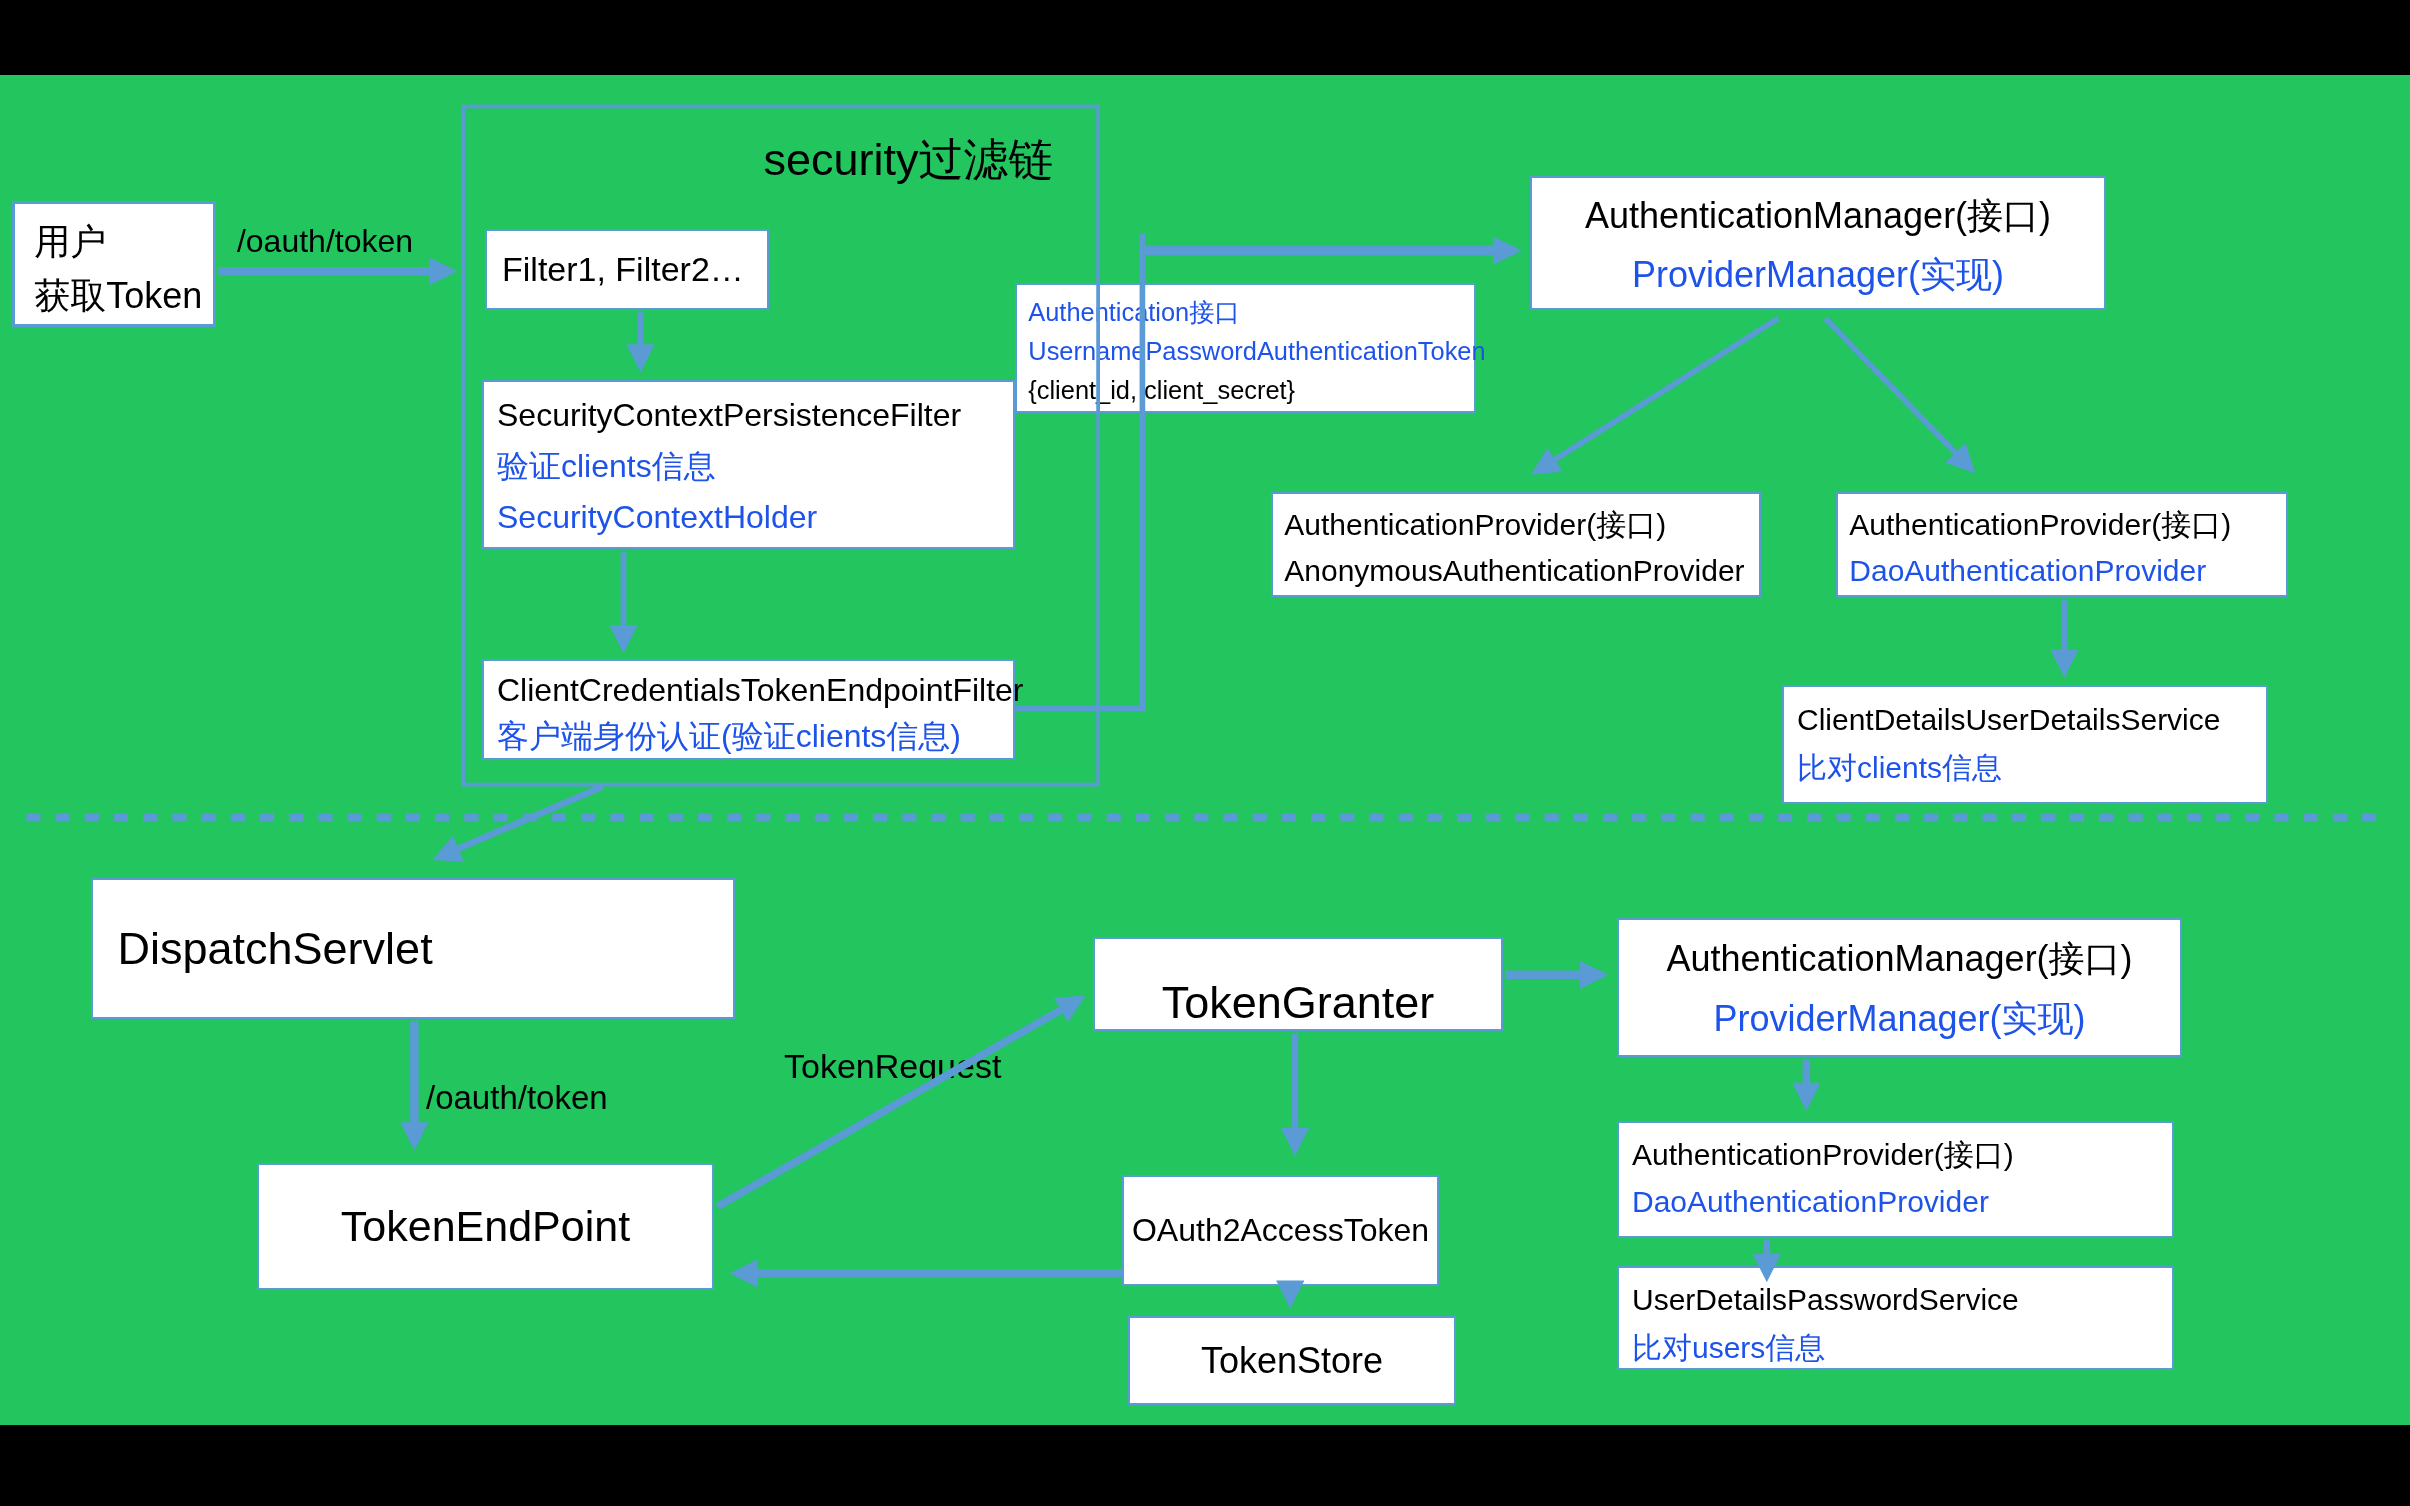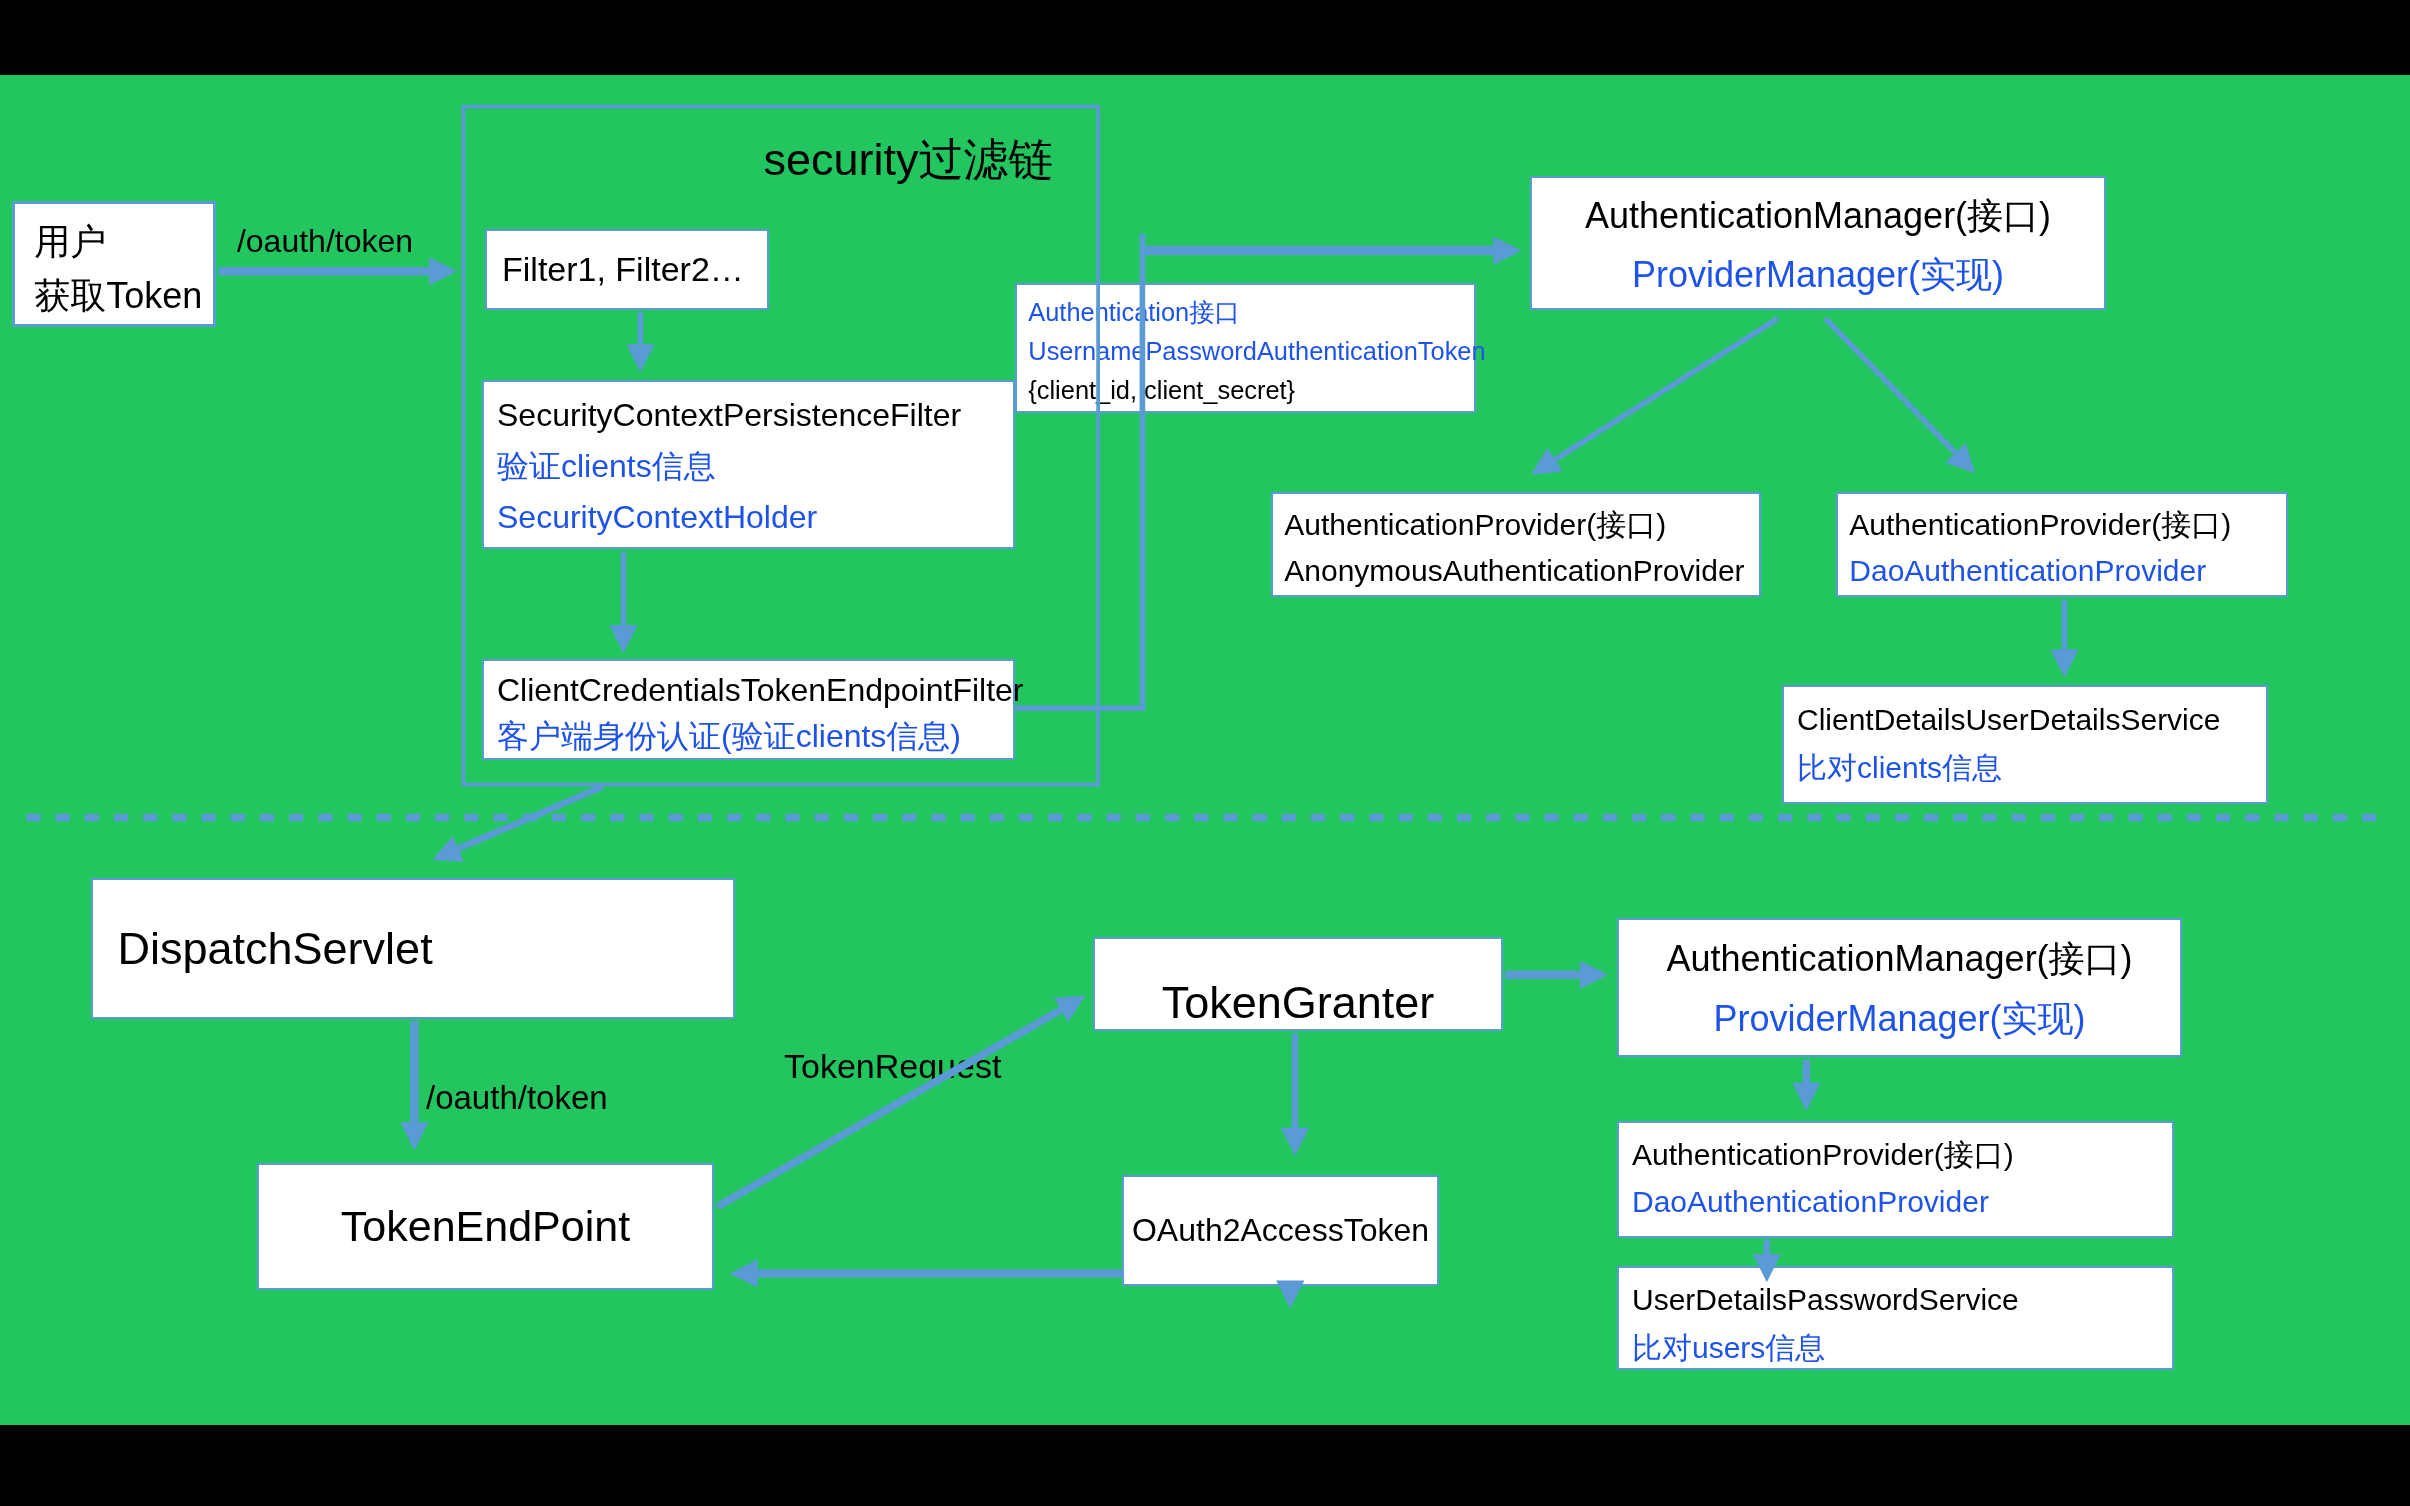--- a/index.html
+++ b/index.html
@@ -86,20 +86,23 @@
   </div>
 
   <div class="box vcenter hcenter" style="left:1093px;top:937px;width:410px;height:94px;font-size:45px;align-items:flex-end;">
     <span class="line t-black">TokenGranter</span>
   </div>
 
   <div class="box vcenter hcenter" style="left:1122px;top:1175px;width:317px;height:111px;font-size:32px;">
     <span class="line t-black">OAuth2AccessToken</span>
   </div>
 
+  <div class="box vcenter hcenter" style="left:1128px;top:1316px;width:328px;height:89px;font-size:36px;">
+    <span class="line t-black">TokenStore</span>
+  </div>
 
   <div class="box" style="left:1617px;top:918px;width:565px;height:139px;padding-top:9.4px;font-size:36px;line-height:1.65;text-align:center;">
     <span class="line t-black">AuthenticationManager(接口)</span>
     <span class="line t-blue">ProviderManager(实现)</span>
   </div>
 
   <div class="box" style="left:1617px;top:1121px;width:557px;height:117px;padding:9.4px 0 0 13px;font-size:30px;line-height:1.55;">
     <span class="line t-black">AuthenticationProvider(接口)</span>
     <span class="line t-blue">DaoAuthenticationProvider</span>
   </div>

